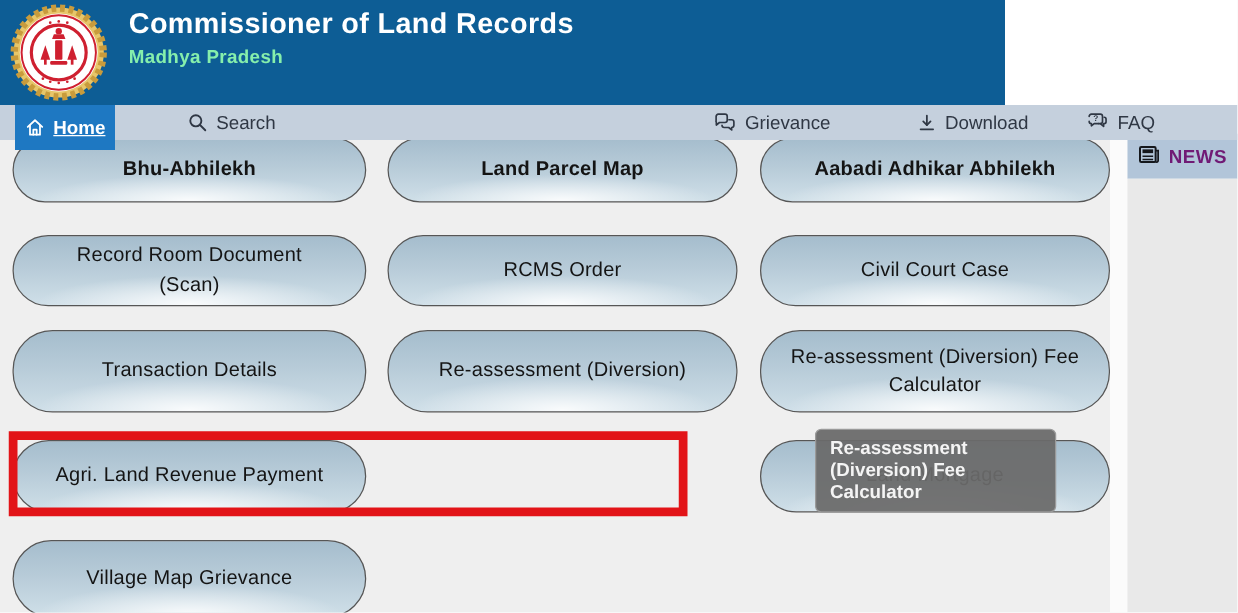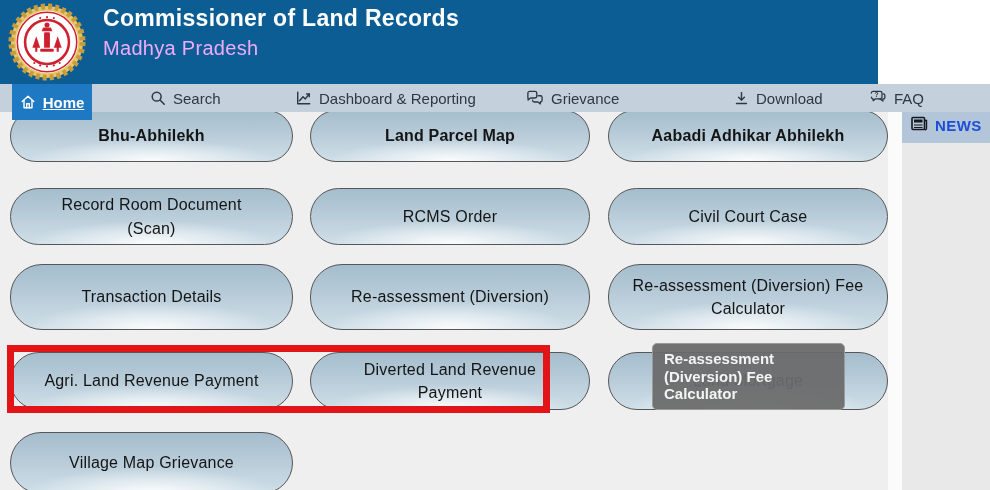--- a/index.html
+++ b/index.html
@@ -1,34 +1,34 @@
 <!DOCTYPE html>
 <html><head>
 <meta charset="utf-8">
 <style>
   * { margin:0; padding:0; box-sizing:border-box; }
   body { font-family:"Liberation Sans", sans-serif; background:#fff; }
   #canvas { position:relative; width:990px; height:490px; overflow:hidden; background:#fff; }
 
   
-  .header { position:absolute; left:0; top:0; width:878px; height:84px; background:#0d5d95; z-index:6; }
+  .header { position:absolute; left:0; top:0; width:804px; height:84px; background:#0d5d95; z-index:6; }
   .emblem { position:absolute; left:8px; top:3px; width:78px; height:78px; }
   .hdr-title { position:absolute; left:103px; top:5px; color:#ffffff; font-size:23px; font-weight:700; letter-spacing:.3px; }
-  .hdr-sub   { position:absolute; left:103px; top:37px; color:#f0abfc; font-size:20px; font-weight:400; letter-spacing:.3px; }
+  .hdr-sub   { position:absolute; left:103px; top:37px; color:#86efac; font-size:15px; font-weight:700; letter-spacing:.3px; }
 
   
   .nav { position:absolute; left:0; top:84px; width:990px; height:28px; background:#c5d0dd; z-index:5; }
   .nav-item { position:absolute; top:0; height:28px; display:flex; align-items:center; gap:7px;
               color:#2f3744; font-size:15px; font-weight:500; cursor:pointer; white-space:nowrap;text-align:center; }
   .nav-item svg { display:block; }
   .nav-home { left:12px; width:80px; height:36px; background:#1e78c2; color:#fff; justify-content:center; z-index:6; }
   .nav-home .lbl { text-decoration:underline; font-weight:600; }
   .n-search    { left:150px; }
   .n-dash      { left:295px; }
-  .n-griev     { left:526px; }
+  .n-griev     { left:571px; }
   .n-down      { left:734px; }
   .n-faq       { left:869px; }
 
   
   .content-bg { position:absolute; left:0; top:112px; width:902px; height:378px; background:#efefef; z-index:0; }
   .side-gap   { position:absolute; left:888px; top:107px; width:14px; height:383px; background:#fbfbfb; z-index:1; }
 
   .pill { position:absolute; display:flex; align-items:center; justify-content:center; text-align:center;
           font-size:16px; font-weight:500; color:#141414; line-height:1.45; letter-spacing:.2px;
           border:1.5px solid #565656; border-radius:32px; cursor:pointer; z-index:1;
@@ -48,21 +48,21 @@
   .red-box { position:absolute; left:7px; top:345px; width:543px; height:68px;
              border:7px solid #e21418; z-index:3; pointer-events:none; }
   .tooltip { position:absolute; left:652px; top:343px; width:193px; min-height:54px;
              background:rgba(106,106,106,.94); border:1px solid #9a9a9a; border-radius:5px;
              padding:6px 11px; color:#f4f4f4; font-size:15px; font-weight:700; line-height:1.18;
              z-index:4; }
 
   
   .news-panel { position:absolute; left:902px; top:107px; width:88px; height:383px; z-index:2; }
   .news-head  { height:36px; background:#b2c5d9; display:flex; align-items:center; gap:7px; padding-left:9px;
-                color:#1d4ed8; font-size:15px; font-weight:700; letter-spacing:.4px; }
+                color:#701a75; font-size:15px; font-weight:700; letter-spacing:.4px; }
   .news-body  { height:347px; background:#e9e9e9; }
 </style>
 </head>
 <body>
 
 <div id="canvas">
 
   <div class="content-bg"></div>
   <div class="side-gap"></div>
 
@@ -91,23 +91,20 @@
     </div>
   <div class="pill r3 c1">
       <span>Transaction Details</span>
     </div>
   <div class="pill r3 c3">
       <span>Re-assessment (Diversion) Fee Calculator</span>
     </div>
 
   <div class="pill r4 c1">
       <span>Agri. Land Revenue Payment</span>
-    </div>
-  <div class="pill r4 c2">
-      <span>Diverted Land Revenue Payment</span>
     </div>
   <div class="pill r4 c3">
       <span>Land Mortgage</span>
     </div>
 
   <div class="pill r5 c1">
       <span>Village Map Grievance</span>
     </div>
 
   <div class="red-box"></div>
@@ -144,30 +141,20 @@
     <div class="nav-item n-search">
       <span>
         <svg width="16" height="16" viewBox="0 0 18 18" fill="none" stroke="#2f3744" stroke-width="1.7" stroke-linecap="round">
           <circle cx="7.5" cy="7.5" r="5"></circle>
           <path d="M11.5 11.5 L16 16"></path>
         </svg>
       </span>
       <span>Search</span>
     </div>
 
-    <div class="nav-item n-dash">
-      <span>
-        <svg width="17" height="16" viewBox="0 0 18 18" fill="none" stroke="#2f3744" stroke-width="1.6" stroke-linecap="round" stroke-linejoin="round">
-          <path d="M2.5 2.5 V15.5 H16"></path>
-          <path d="M4.5 12 L8.5 7.5 L11 10 L15.5 4.5"></path>
-          <path d="M12.5 4.5 H15.5 V7.5"></path>
-        </svg>
-      </span>
-      <span>Dashboard &amp; Reporting</span>
-    </div>
 
     <div class="nav-item n-griev">
       <span>
         <svg width="18" height="16" viewBox="0 0 20 18" fill="none" stroke="#2f3744" stroke-width="1.5" stroke-linecap="round" stroke-linejoin="round">
           <path d="M2 3.5 a2 2 0 0 1 2-2 h6 a2 2 0 0 1 2 2 v3.5 a2 2 0 0 1 -2 2 h-5 l-2.8 2.3 v-2.5 a2 2 0 0 1 -0.2-1.8 Z"></path>
           <path d="M13.5 6.5 h2.5 a2 2 0 0 1 2 2 v3 a2 2 0 0 1 -2 2 v2.2 l-2.7-2.2 h-4 a2 2 0 0 1 -2-2"></path>
         </svg>
       </span>
       <span>Grievance</span>
     </div>

